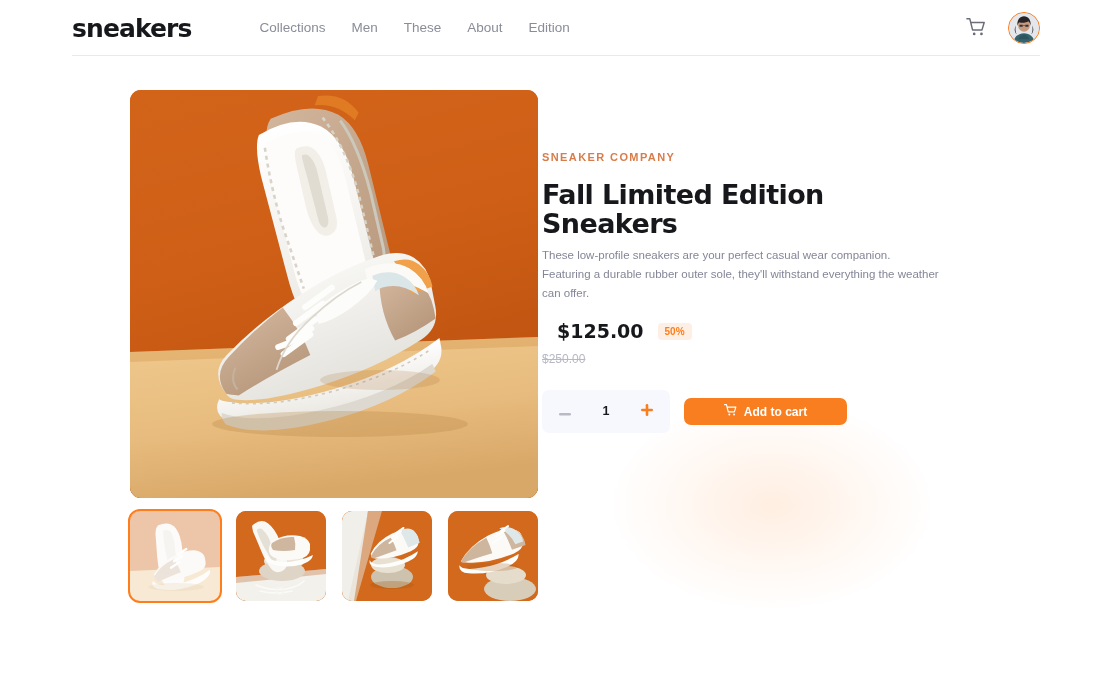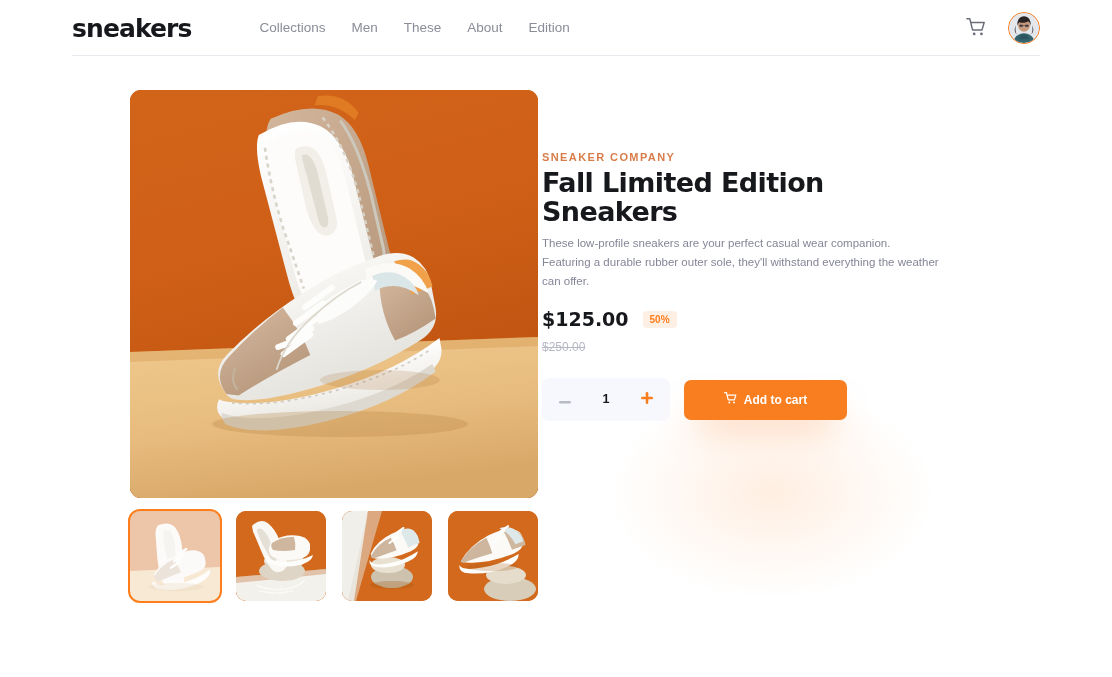--- a/index.html
+++ b/index.html
@@ -164,21 +164,21 @@
   .eyebrow {
     font-size: 11px;
     font-weight: 700;
     letter-spacing: 1.4px;
     color: #d87d4a;
     text-transform: uppercase;
     line-height: 1;
   }
 
   .product-title {
-    margin-top: 5px;
+    margin-top: 17px;
     font-family: "DejaVu Sans", sans-serif;
     font-size: 27px;
     font-weight: 700;
     letter-spacing: -0.6px;
     color: #17181c;
     line-height: 1.08;
   }
 
   .description {
     margin-top: 8px;
@@ -186,20 +186,21 @@
     line-height: 1.62;
     color: #848697;
     width: 400px;
   }
 
   .price-row {
     margin-top: 20px;
     display: flex;
     align-items: center;
     gap: 14px;
+    margin-left: 15px;
   }
 
   .price-current {
     font-family: "DejaVu Sans", sans-serif;
     font-size: 19px;
     font-weight: 700;
     color: #17181c;
     line-height: 1;
   }
 
@@ -270,21 +271,21 @@
     font-size: 12.5px;
     font-weight: 700;
     color: #17181c;
     line-height: 1;
   }
 
   .add-to-cart {
     position: relative;
     z-index: 1;
     width: 163px;
-    height: 40px;
+    height: 27px;
     background: #f87e20;
     border: none;
     border-radius: 7px;
     color: #ffffff;
     font-size: 12px;
     font-weight: 700;
     display: flex;
     align-items: center;
     justify-content: center;
     gap: 7px;

